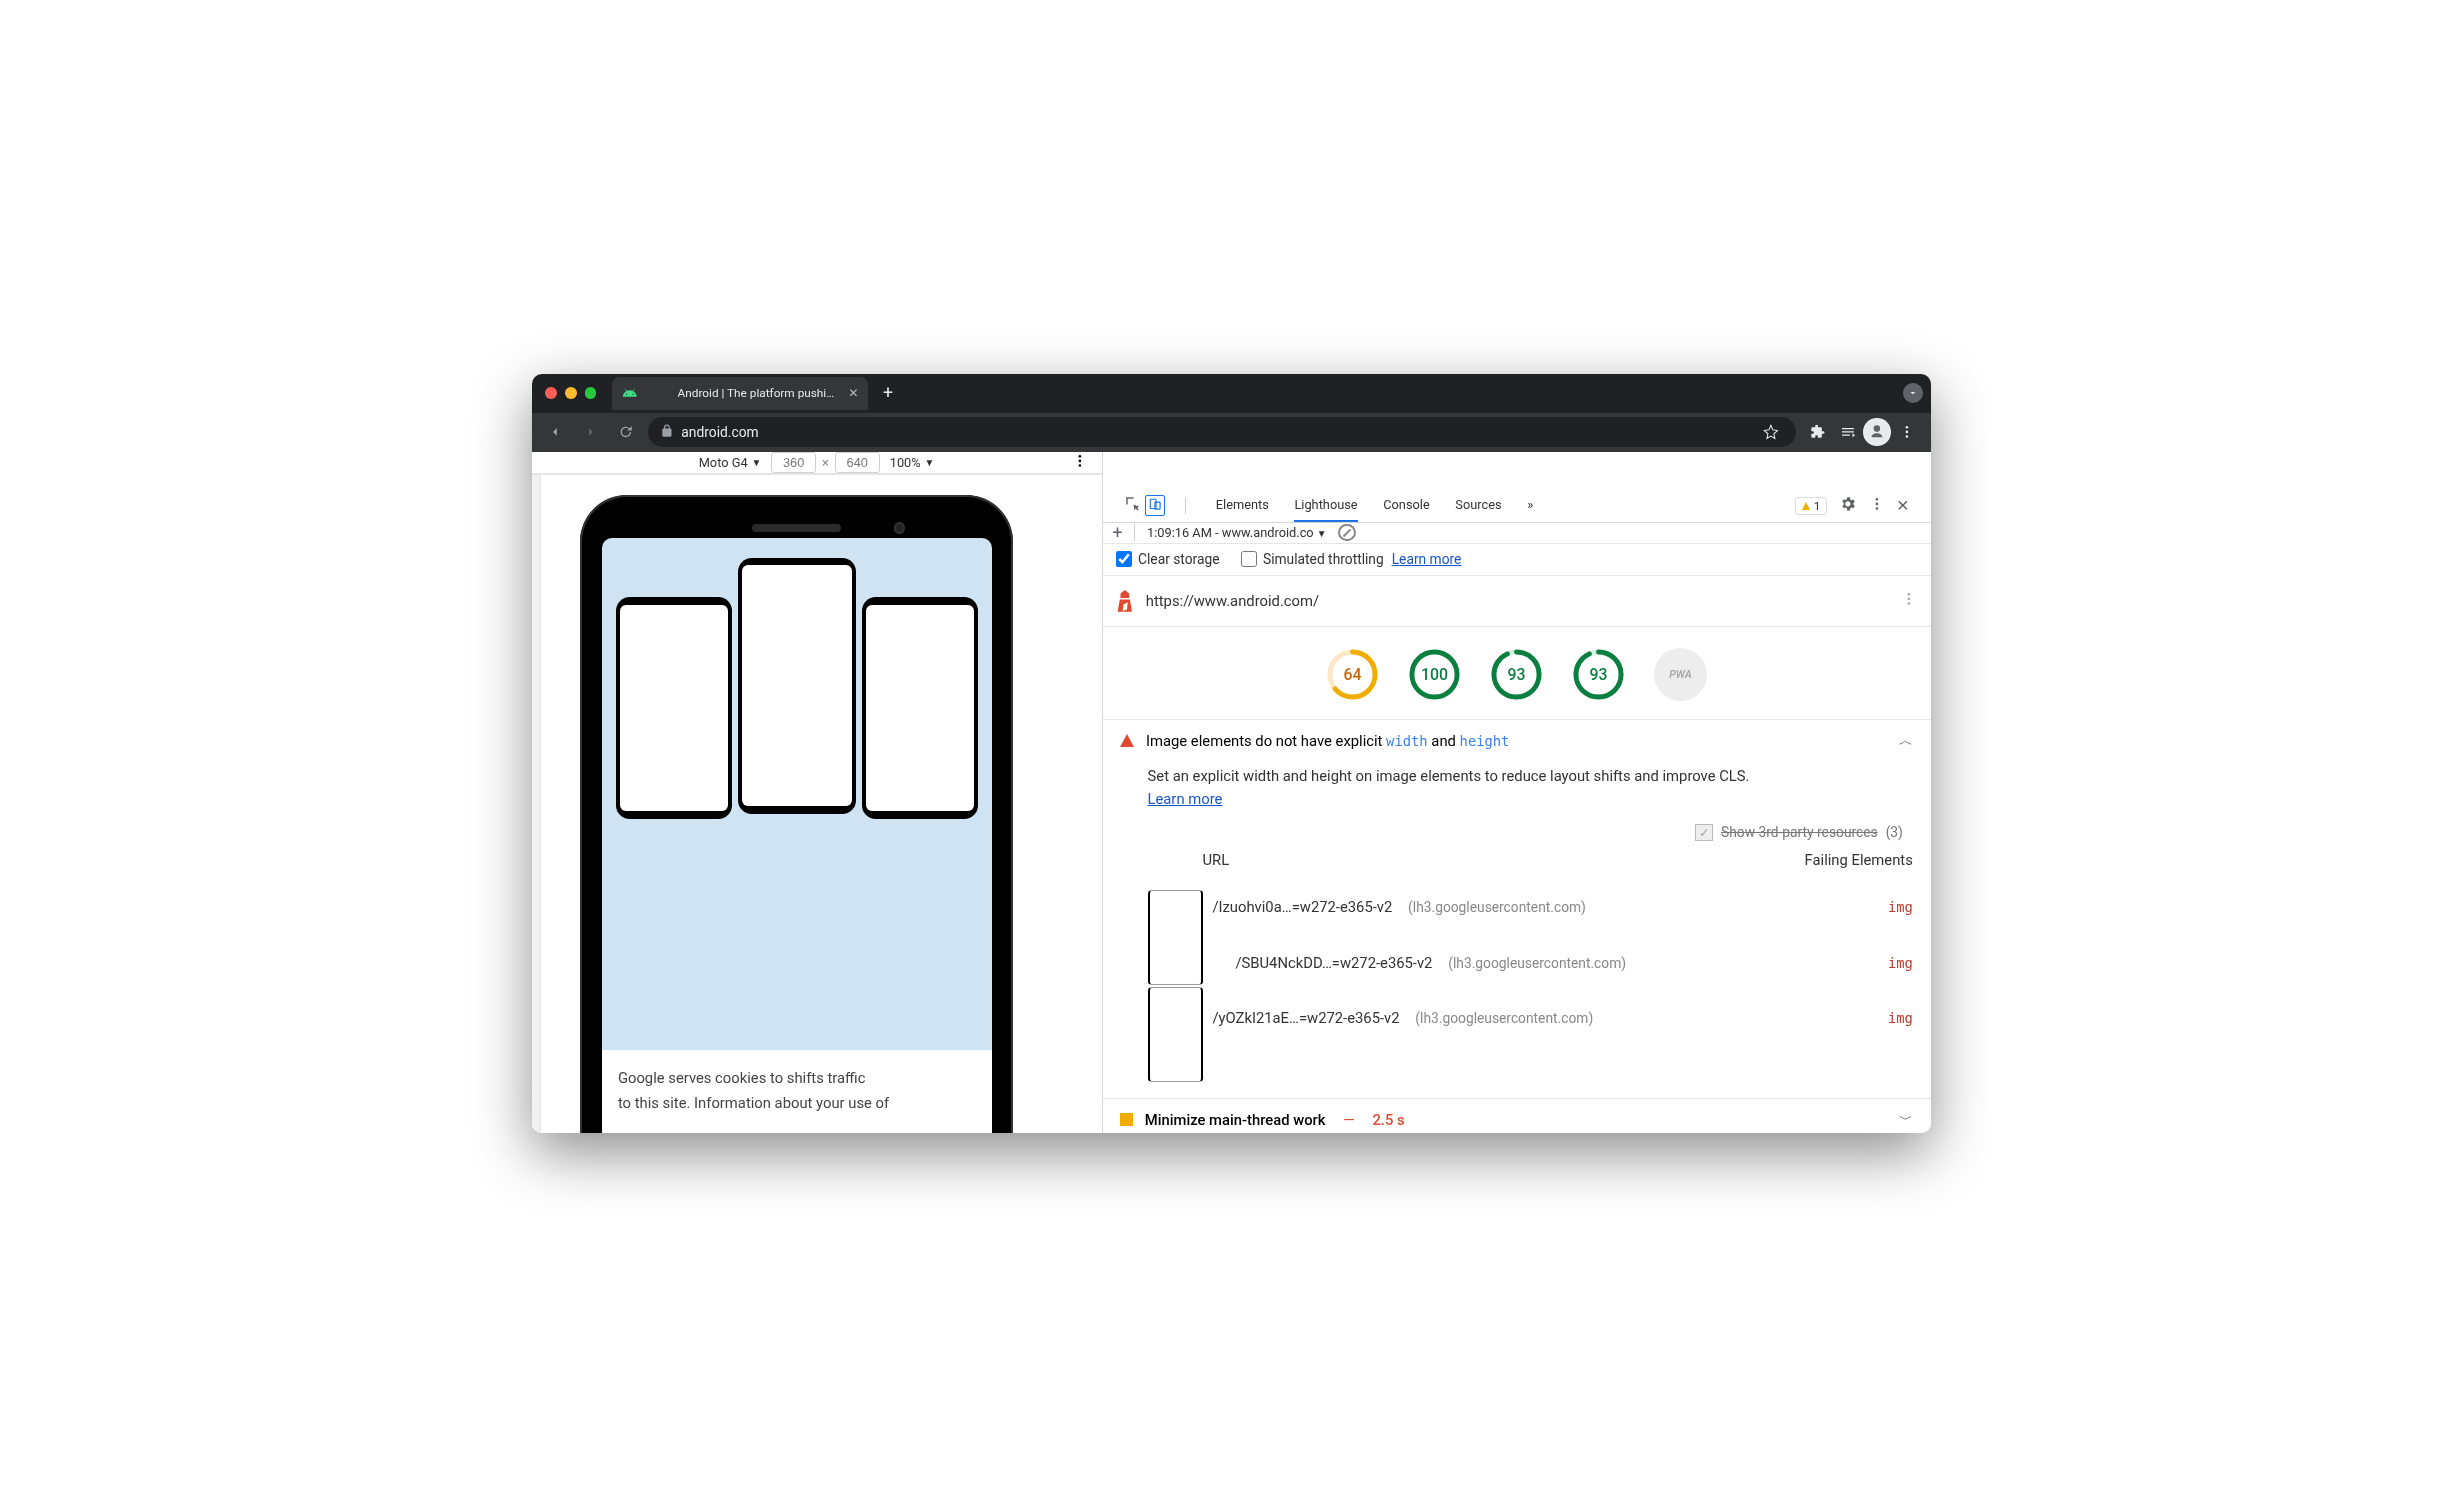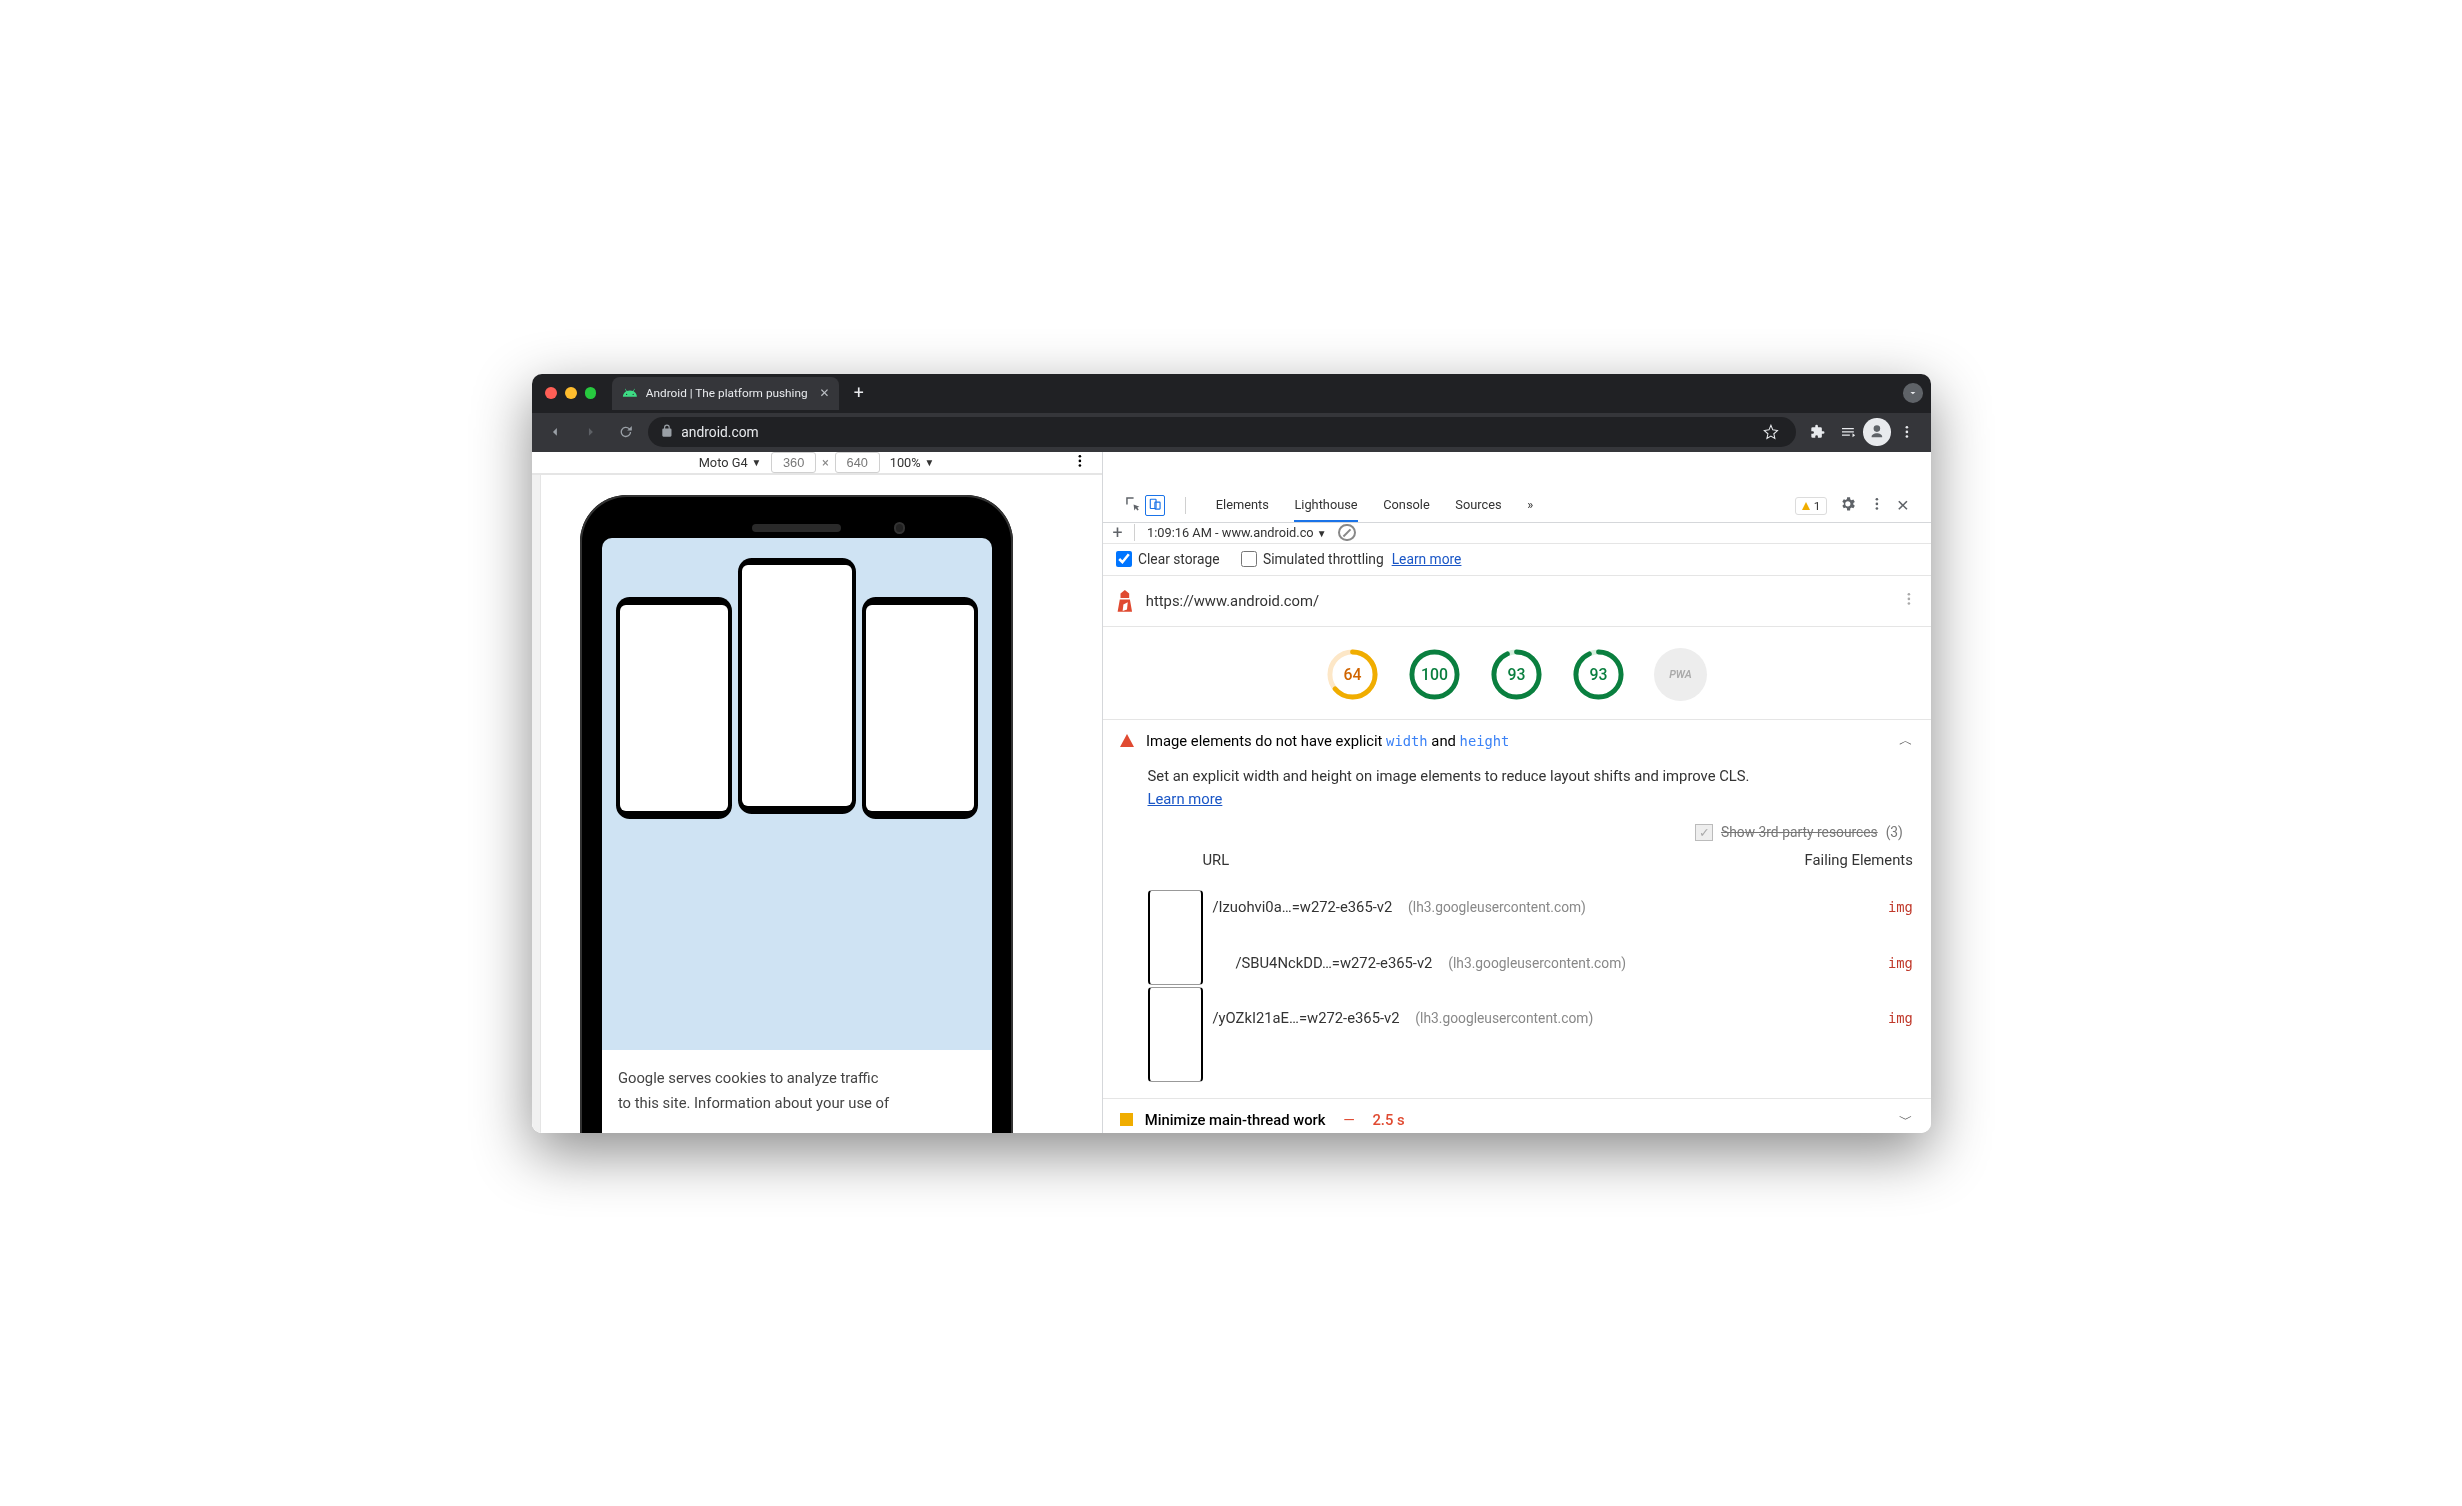--- a/index.html
+++ b/index.html
@@ -19,21 +19,21 @@
   .tabstrip { height:39px; display:flex; align-items:center; padding:0 7.9px; gap:5.9px;}
   .traffic { display:flex; gap:7.9px; margin-right:9.9px; padding-left:5.9px;}
   .dot { width:11.8px; height:11.8px; border-radius:50%; }
   .dot.red{background:#ff5f56;} .dot.yellow{background:#ffbd2e;} .dot.green{background:#27c93f;}
   .tab {
     background:#35363a; color:#e8eaed; height:33px; padding:0 9.9px;
     border-radius:7.9px 7.9px 0 0; display:flex; align-items:center; gap:7.9px;
     font-size:11.8px; max-width:256px;
   }
   .tab .favicon { width:15.8px; height:15.8px; display:flex; align-items:center; justify-content:center; }
-  .tab .title { max-width:167px; overflow:hidden; white-space:nowrap; text-overflow:ellipsis;}
+  .tab .title { max-width:167px; overflow:hidden; white-space:nowrap; text-overflow:ellipsis;margin-left:32px;}
   .tab .x { color:#bdc1c6; font-size:11.8px; margin-left:3.9px;}
   .newtab { color:#e8eaed; width:27.6px; height:27.6px; display:flex; align-items:center; justify-content:center; font-size:17.7px;}
   .tabstrip .spacer{flex:1;}
   .avatar-top{ width:19.7px;height:19.7px;border-radius:50%;background:#5f6368;display:flex;align-items:center;justify-content:center;color:#e8eaed;font-size:11.8px;}
 
   .addrbar { height:39px; display:flex; align-items:center; gap:7.9px; padding:0 9.9px; background:#35363a;}
   .addrbar .icon { width:27.6px; height:27.6px; color:#9aa0a6; display:flex; align-items:center; justify-content:center; font-size:15.8px;}
   .addrbar .urlbox {
     flex:1; background:#202124; border-radius:21.7px; height:29.6px; display:flex; align-items:center;
     padding:0 11.8px; color:#bdc1c6; font-size:13.8px; gap:7.9px;
@@ -267,21 +267,21 @@
                   <div class="mscreen"></div>
                 </div>
               <div class="mini taller">
                   <div class="mscreen"></div>
                 </div>
               <div class="mini short">
                   <div class="mscreen"></div>
                 </div>
             </div>
             <div style="background:#fff;height:99px;padding:13.8px 0 0 0;">
-              <div class="cookie">Google serves cookies to analyze traffic</div>
+              <div class="cookie">Google serves cookies to shifts traffic</div>
               <div class="cookie">to this site. Information about your use of</div>
             </div>
           </div>
         </div>
       </div>
     </div>
 
     <div class="devtools">
 
       <div class="dt-header">

